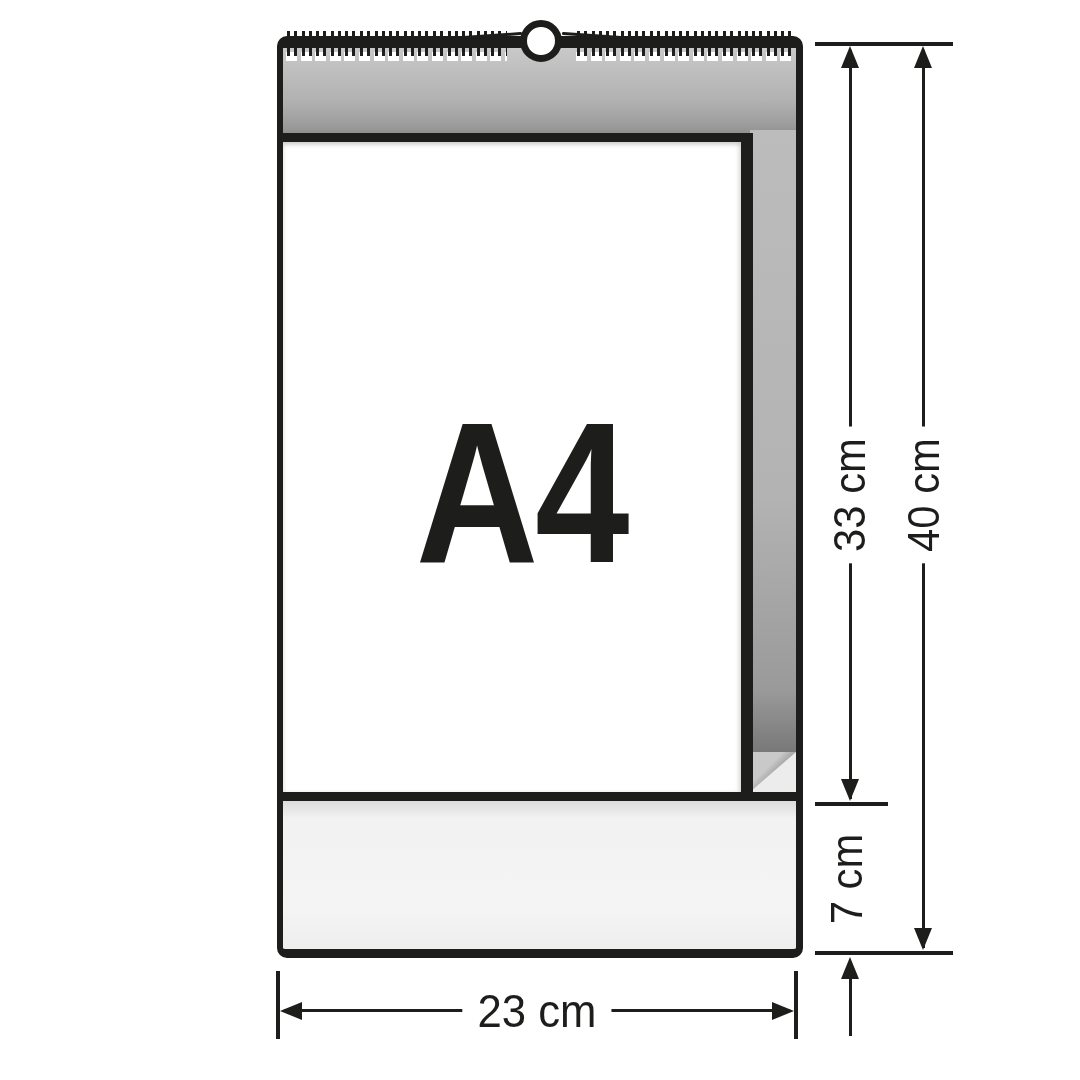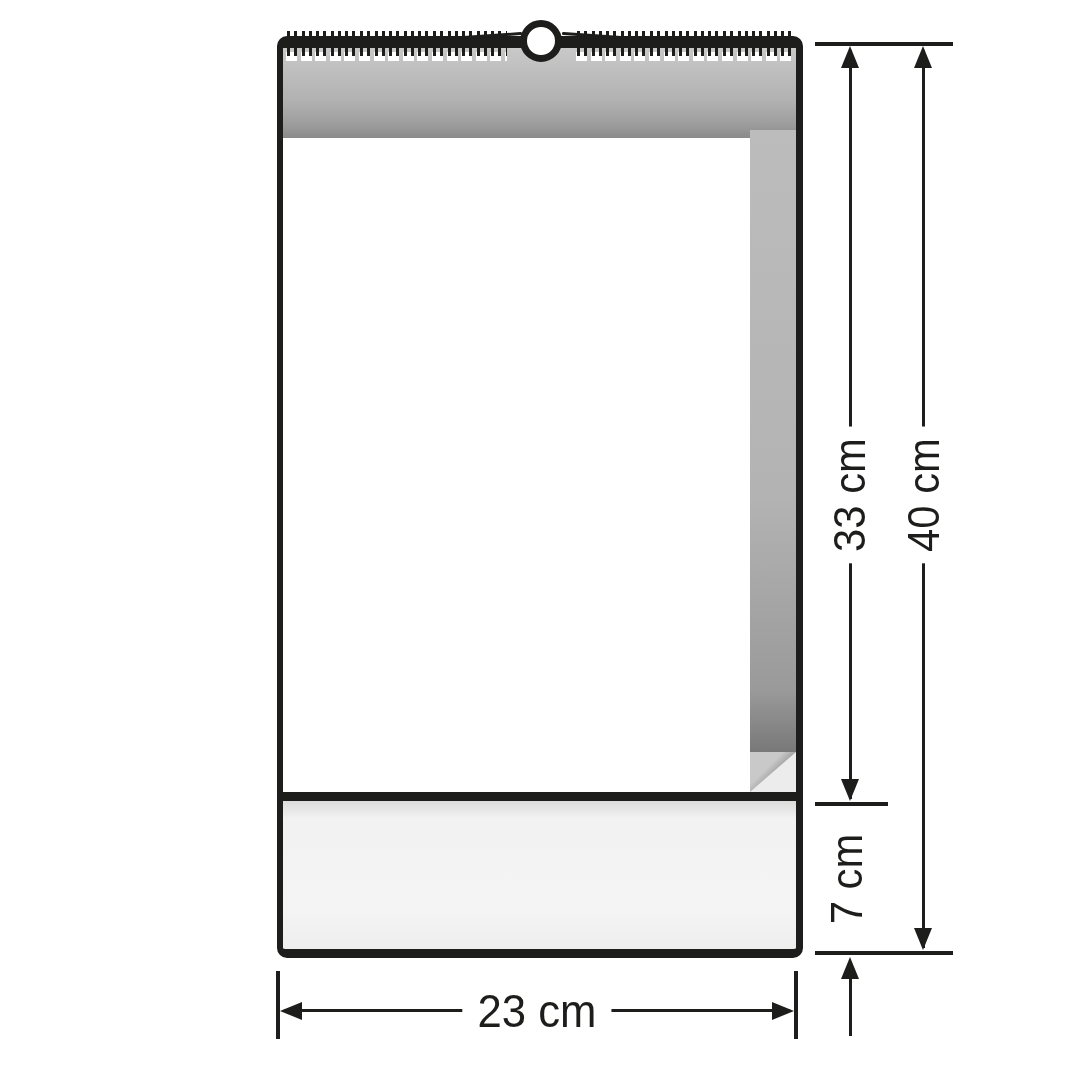--- a/index.html
+++ b/index.html
@@ -123,20 +123,23 @@
     <div class="abs curl-flap"></div>
   </div>
   <div class="abs strip-bottom"></div>
 
   <div class="abs notches notches-left"></div>
   <div class="abs notches notches-right"></div>
   <div class="abs wires wires-left"></div>
   <div class="abs wires wires-right"></div>
 
   <div class="abs outline"></div>
+  <div class="abs page">
+    <div class="a4">A4</div>
+  </div>
   <div class="abs accent accent-left"></div>
   <div class="abs accent accent-right"></div>
   <div class="abs hole"></div>
 
   <div class="abs ink ext ext-top"></div>
   <div class="abs ink ext ext-mid"></div>
   <div class="abs ink ext ext-bottom"></div>
 
   <div class="abs ink vline line-33"></div>
   <div class="arr arr-up a33-top"></div>

